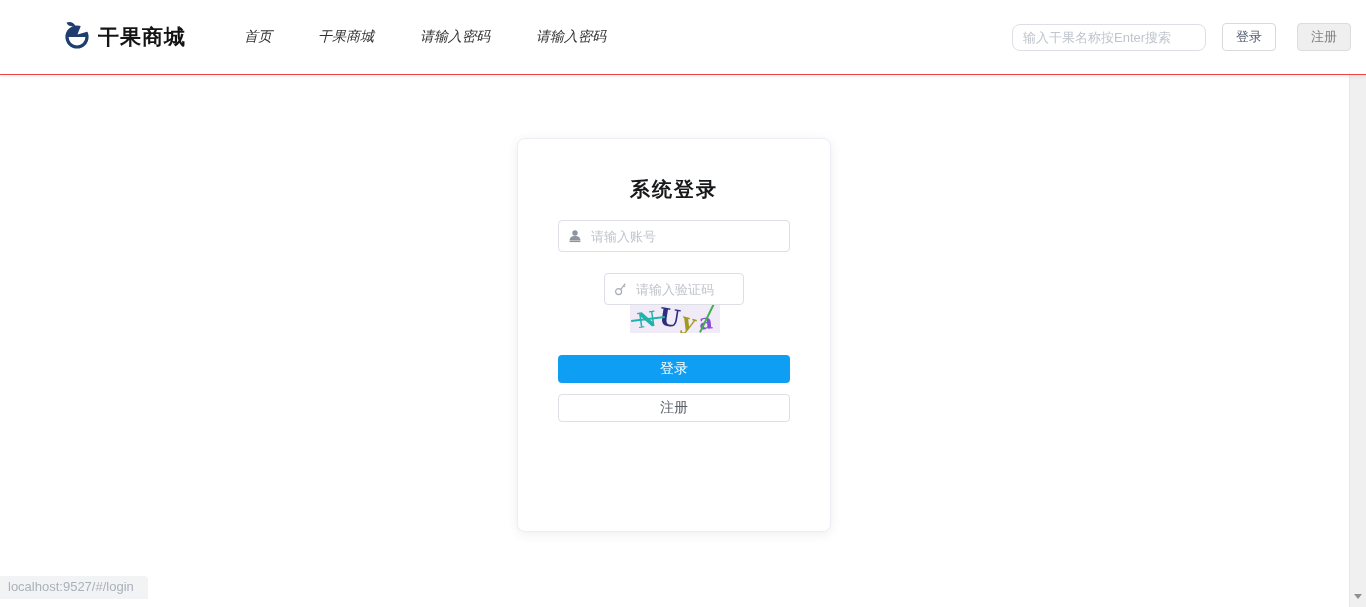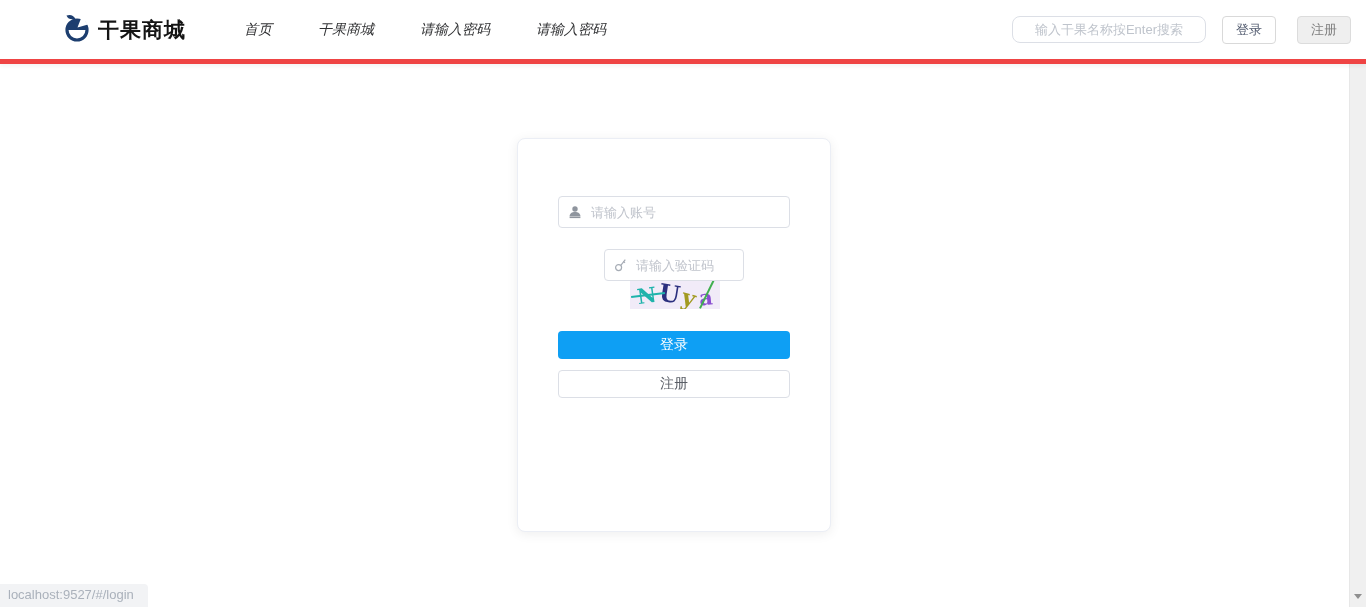--- a/index.html
+++ b/index.html
@@ -5,34 +5,34 @@
   * { box-sizing: border-box; }
   html,body { margin:0; padding:0; }
   body {
     width:1366px; height:607px; position:relative; overflow:hidden;
     background:#ffffff;
     font-family:"Liberation Sans","DejaVu Sans",sans-serif;
   }
 
   
   .topbar {
-    position:absolute; top:0; left:0; right:0; height:64px;
-    background:#fff; border-bottom:5px solid #ef4444;
+    position:absolute; top:0; left:0; right:0; height:75px;
+    background:#fff; border-bottom:1px solid #ef4444;
     box-shadow:0 2px 4px rgba(0,0,0,.05);
     display:flex; align-items:center;
     padding:0 15px 0 63px; z-index:3;
   }
   .logo { display:flex; align-items:center; gap:7px; cursor:pointer; }
   .logo-text { font-size:21px; font-weight:bold; color:#141414; letter-spacing:1px; }
   .nav { display:flex; gap:46px; margin-left:58px;font-style:italic; }
   .nav-item { font-size:14px; color:#303133; cursor:pointer; text-decoration:none; }
   .header-right { margin-left:auto; display:flex; align-items:center; }
   .search-input {
     width:194px; height:27px; border:1px solid #dcdfe6; border-radius:8px;
-    padding:0 10px; font-size:13px; color:#606266; outline:none;text-align:center;
+    padding:0 10px; font-size:13px; color:#606266; outline:none;
   }
   .search-input::placeholder { color:#bfc4cc; }
   .hbtn { height:28px; border-radius:4px; font-size:13px; padding:0 13px; cursor:pointer; }
   .hbtn-login { background:#fff; border:1px solid #d9d9d9; color:#515a6e; margin-left:16px; }
   .hbtn-register { background:#efefef; border:1px solid #dcdcdc; color:#7f7f7f; margin-left:21px; }
 
   
   .login-card {
     position:absolute; left:517px; top:138px; width:314px; height:394px;
     background:#fff; border:1px solid #ebeef5; border-radius:8px;
@@ -79,21 +79,21 @@
     font-size:14px; cursor:pointer;
   }
   .btn-outline {
     display:block; width:100%; height:28px; margin-top:11px;
     background:#fff; color:#5a5e66; border:1px solid #dcdfe6; border-radius:4px;
     font-size:14px; cursor:pointer;
   }
 
   
   .status-pill {
-    position:absolute; left:0; bottom:0; background:#f2f3f5; color:#aab1bb;
+    position:absolute; left:0; bottom:8px; background:#f2f3f5; color:#aab1bb;
     font-size:13px; padding:3px 14px 5px 8px; border-top-right-radius:4px; z-index:4;
   }
   .scrollbar {
     position:absolute; top:63px; right:0; bottom:0; width:17px;
     background:#f0f0f0; border-left:1px solid #e7e7e7; z-index:2;
   }
   .scroll-arrow {
     position:absolute; bottom:8px; left:4px; width:0; height:0;
     border-left:4px solid transparent; border-right:4px solid transparent;
     border-top:5px solid #8f8f8f;
@@ -125,20 +125,21 @@
 
   <div class="header-right">
     <input class="search-input" placeholder="输入干果名称按Enter搜索" style="">
     <button class="hbtn hbtn-login">登录</button>
     <button class="hbtn hbtn-register">注册</button>
   </div>
 </header>
 
 <main>
   <div class="login-card">
+    <h2 class="card-title">系统登录</h2>
 
     <div class="field first">
       <span class="ficon">
         <svg width="14" height="14" viewBox="0 0 14 14">
           <circle cx="7" cy="4" r="2.7" fill="#8f959e"></circle>
           <path d="M1.6 11.4 c0-2.9 2.4-4.3 5.4-4.3 s5.4 1.4 5.4 4.3 z" fill="#8f959e"></path>
           <rect x="1.6" y="11.8" width="10.8" height="1.3" fill="#8f959e"></rect>
         </svg>
       </span>
       <input placeholder="请输入账号" style="">

